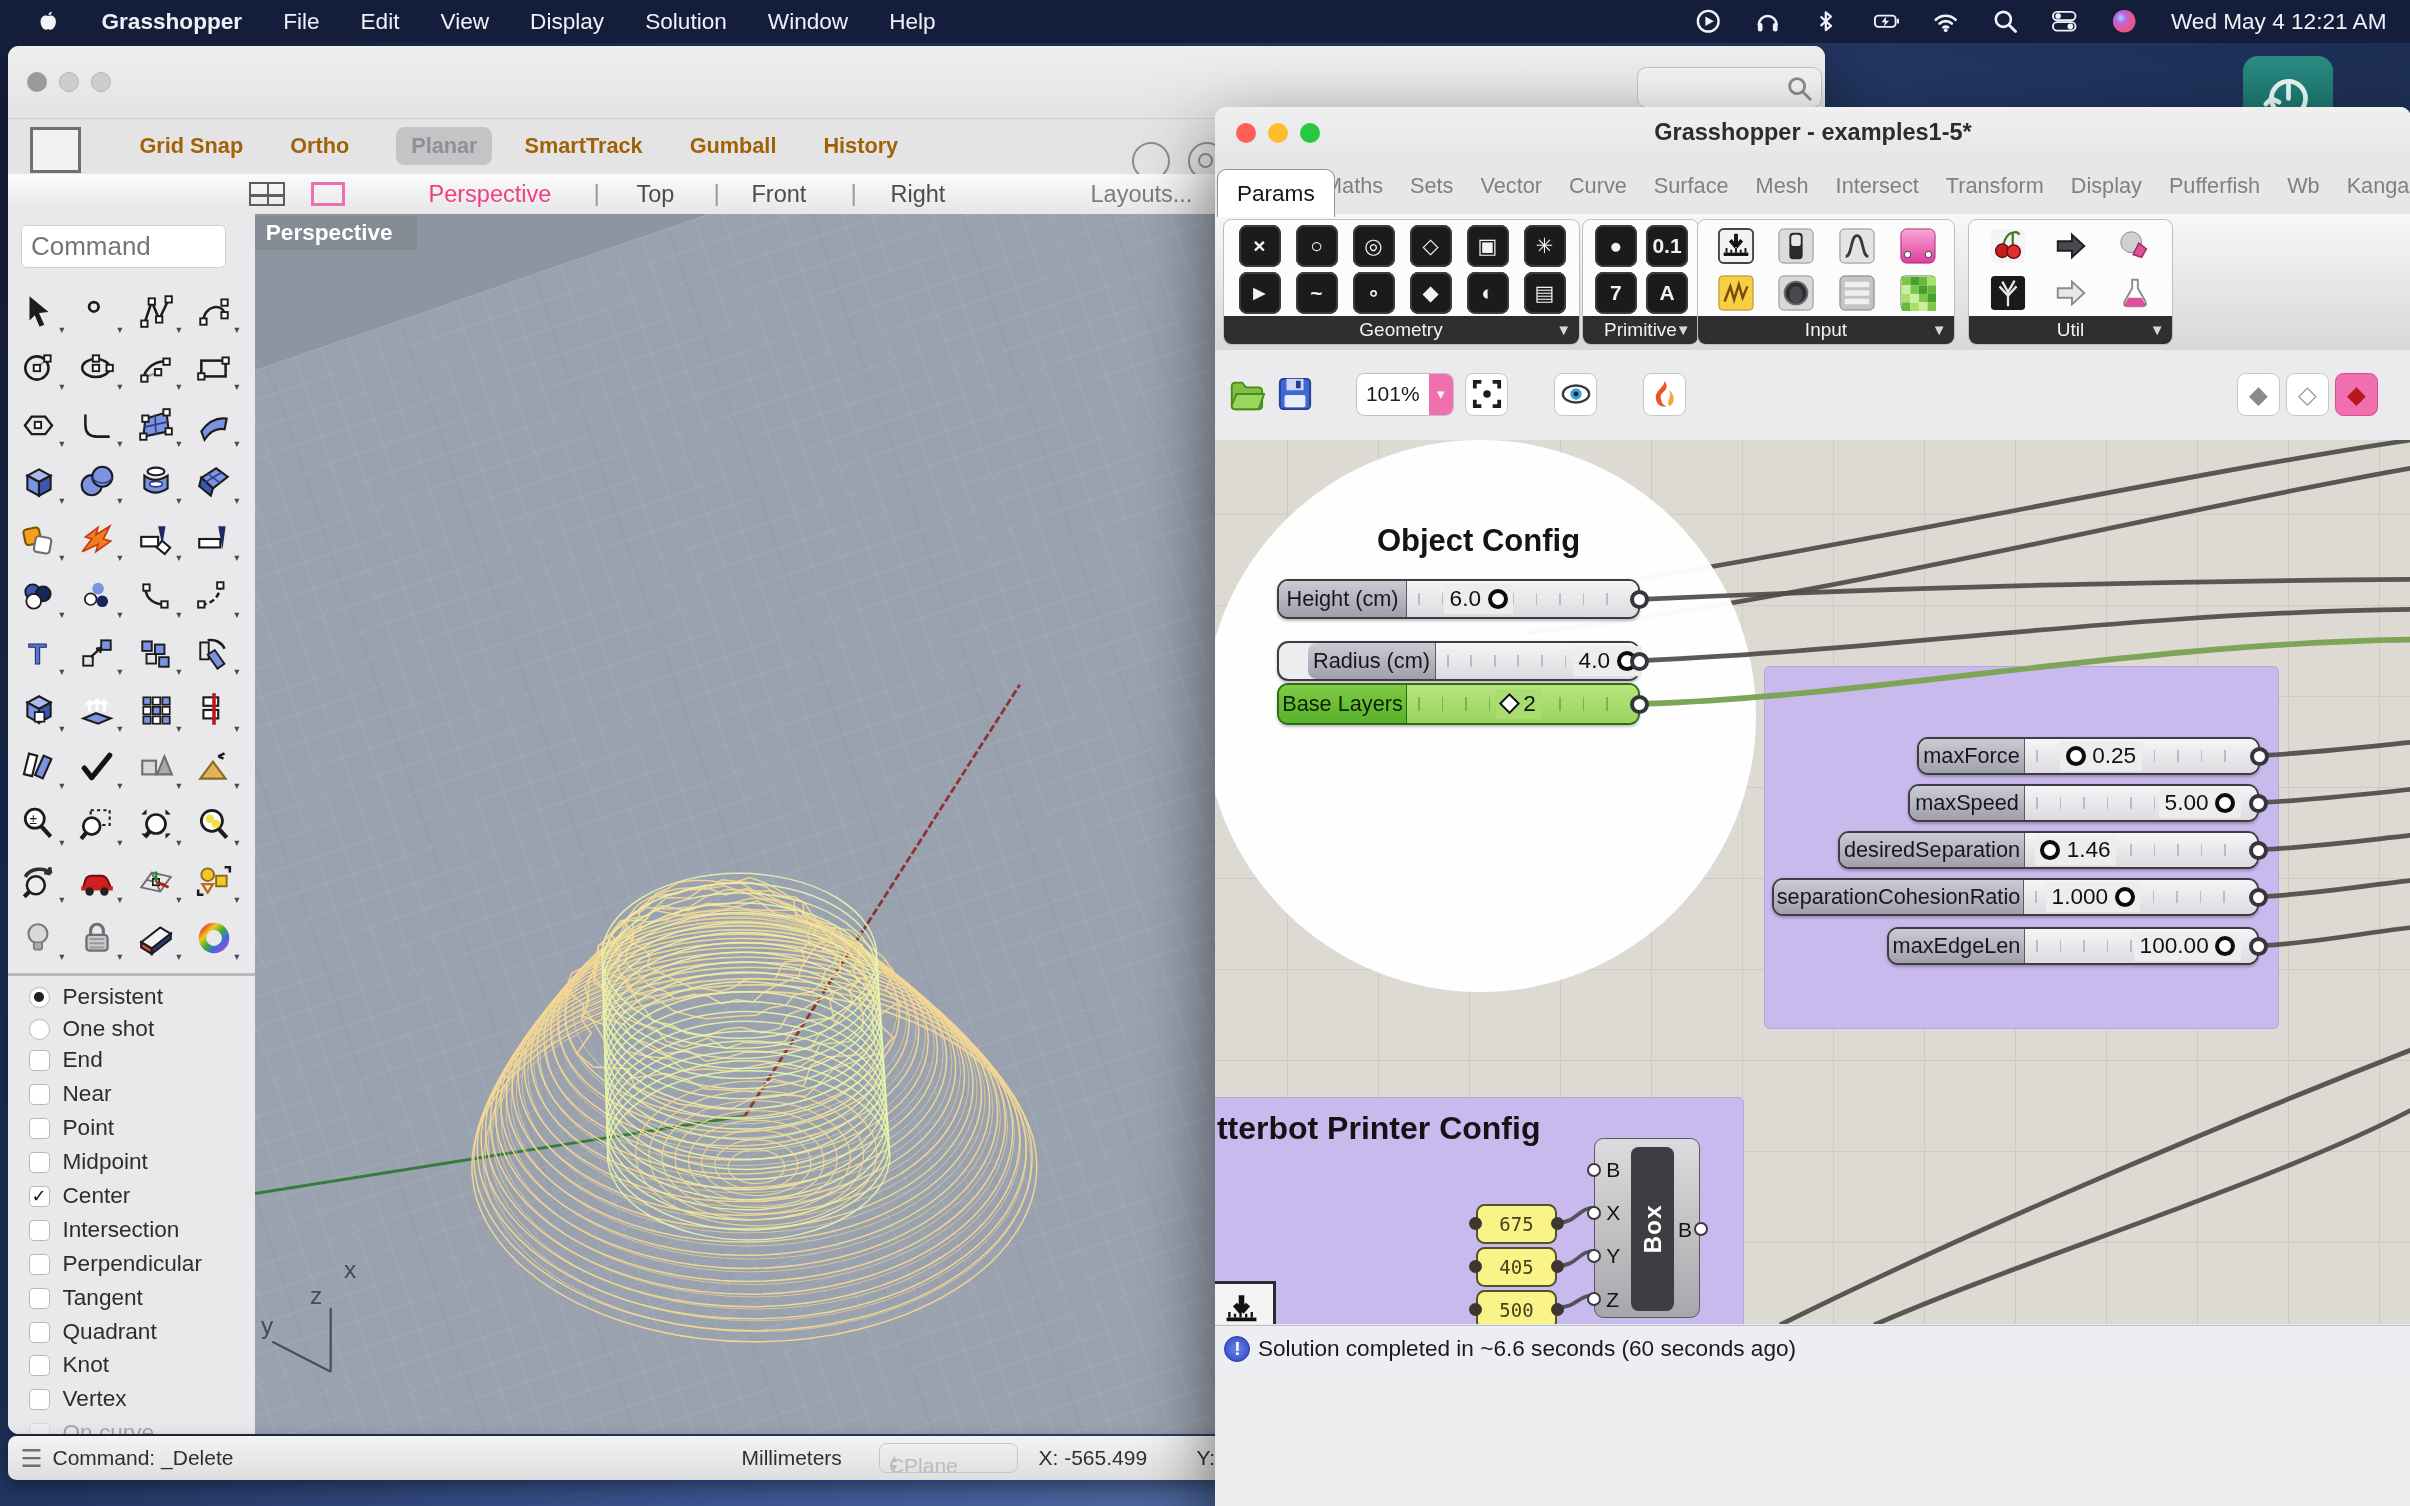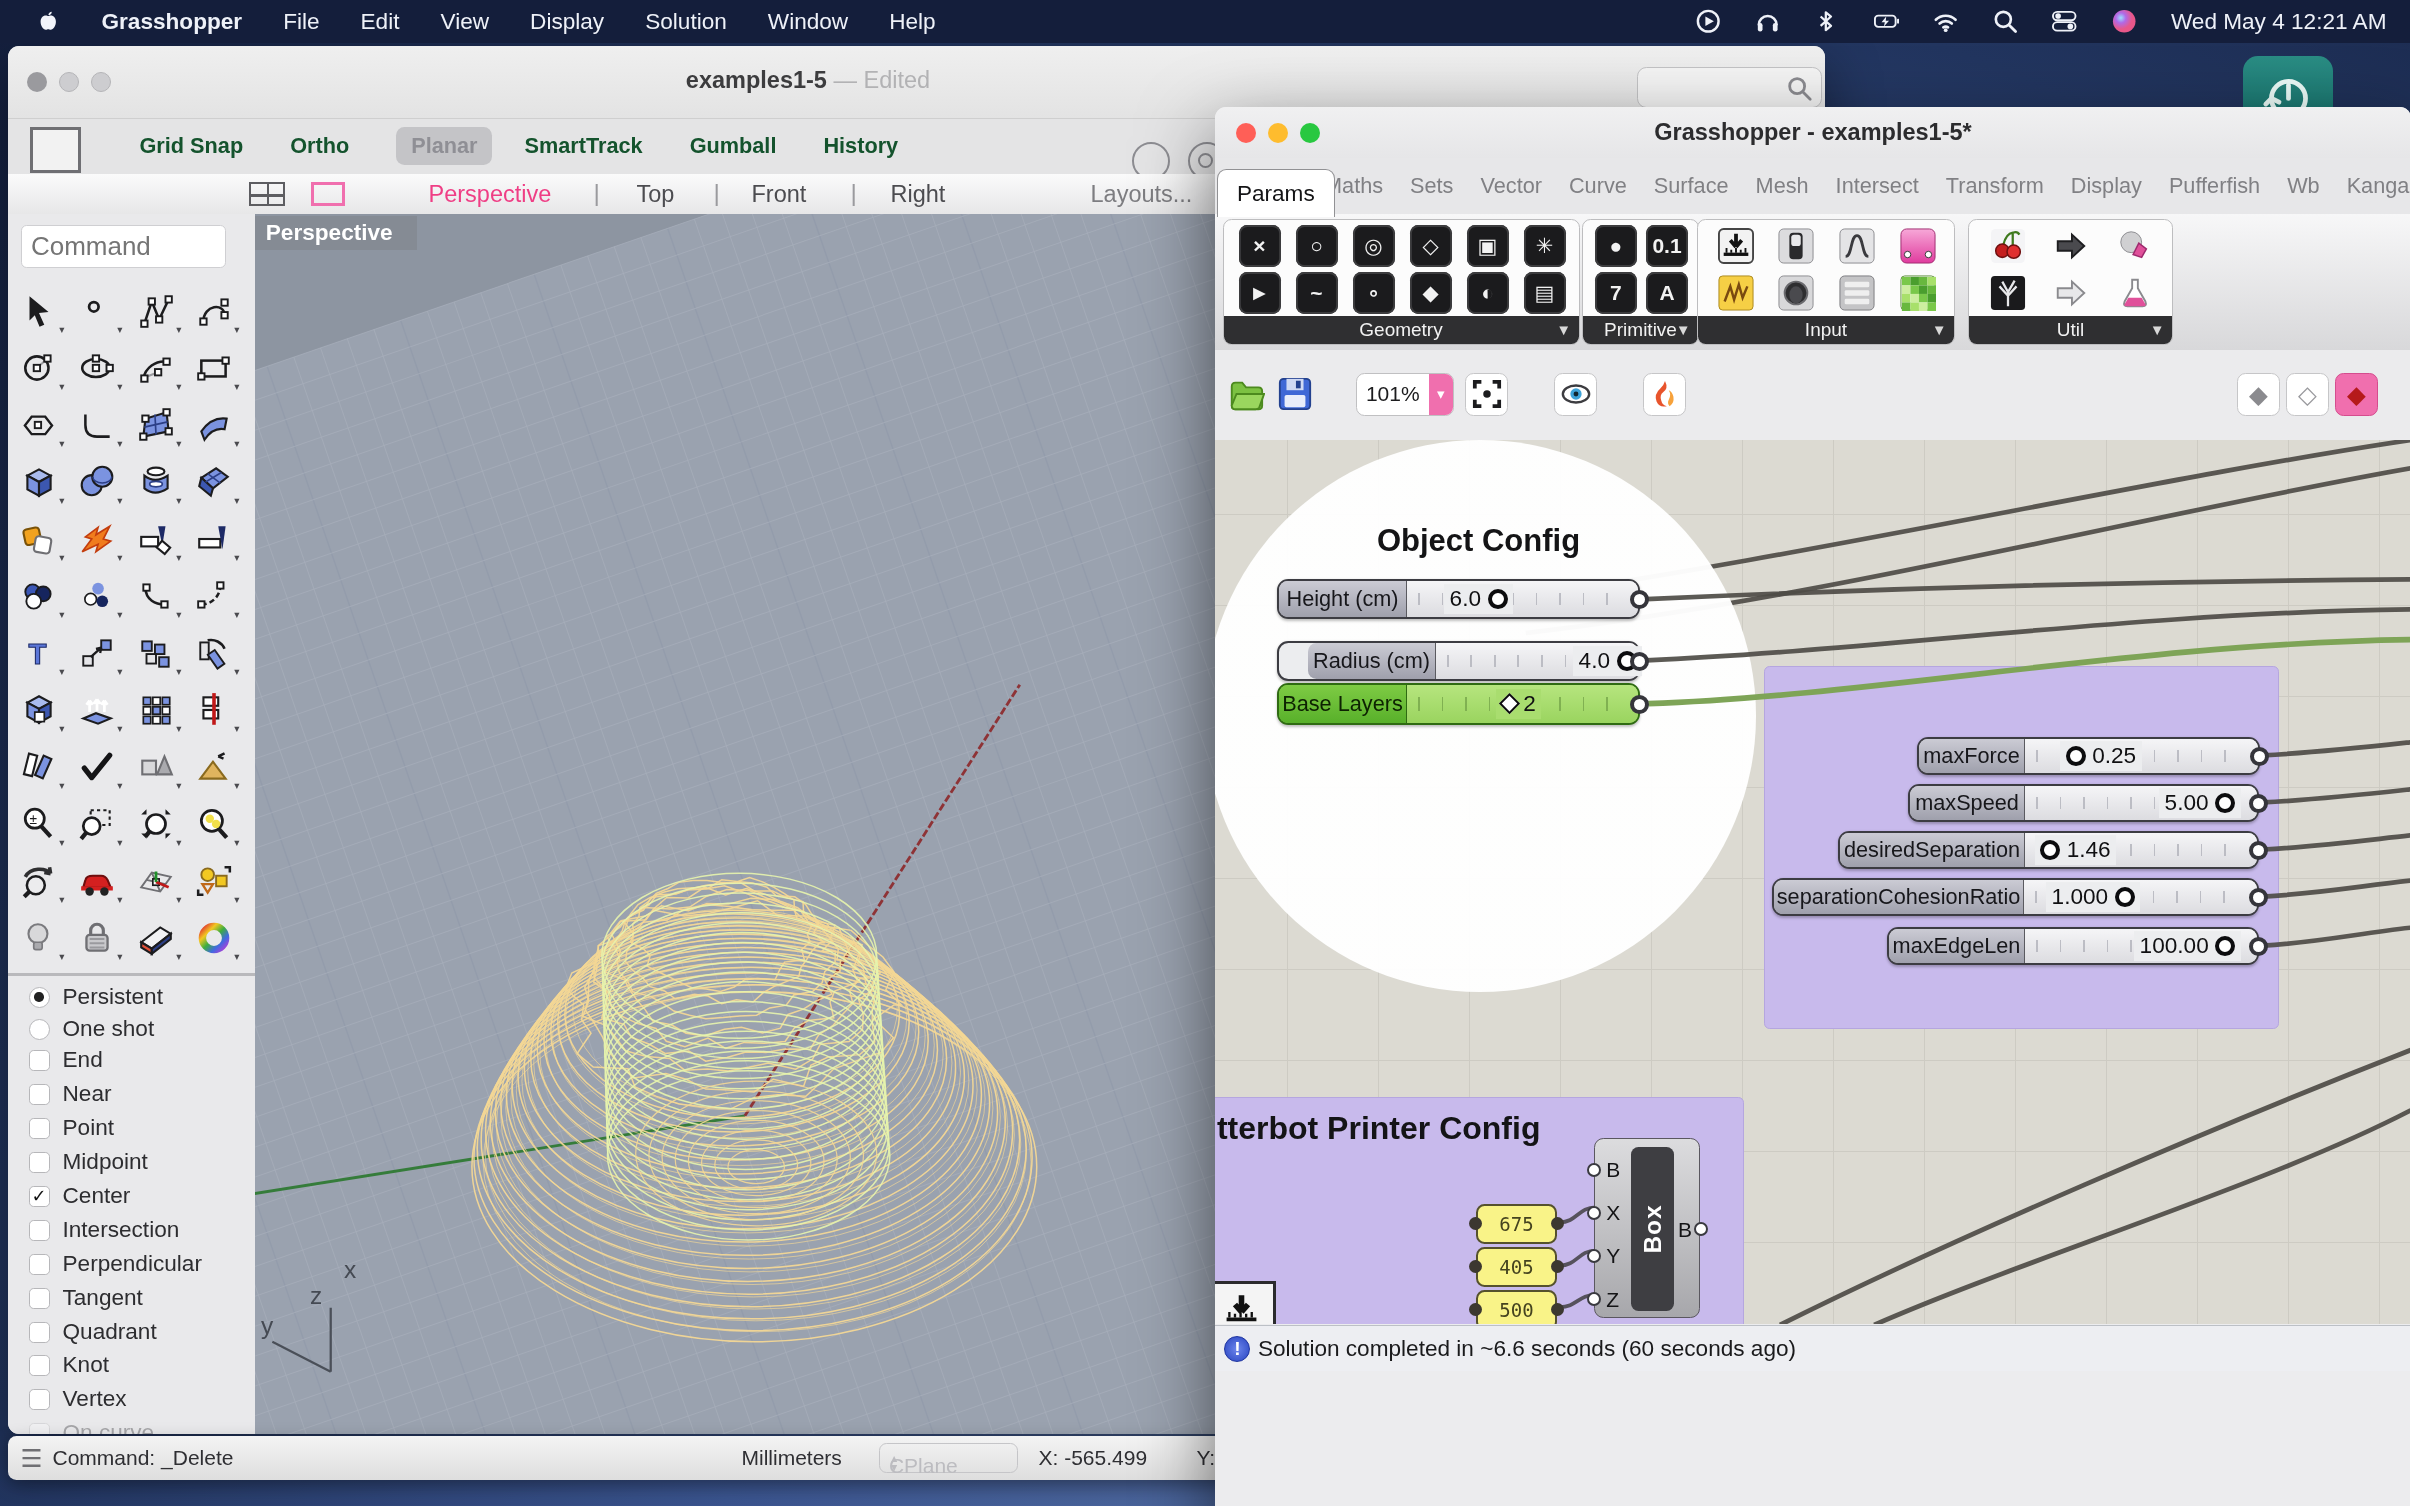--- a/index.html
+++ b/index.html
@@ -20,21 +20,21 @@
   #teal-icon{left:2243px;top:56px;width:90px;height:81px;background:linear-gradient(180deg,#2a8d84,#136b66);
     border-radius:15px;z-index:5;display:flex;align-items:center;justify-content:center;}
   
   #rhino-win{left:7.5px;top:46px;width:1817px;height:1388px;background:#e4e4e5;border-radius:11.3px;
     box-shadow:0 21px 56px rgba(0,0,0,.45);z-index:10;overflow:hidden;}
   #rh-titlebar{left:0;top:0;width:100%;height:72px;background:linear-gradient(#efefef,#e3e3e3);border-bottom:0.9px solid #cfcfcf;}
   .tl{position:absolute;top:26px;width:20px;height:20px;border-radius:50%;box-sizing:border-box;}
   #rh-title{position:absolute;top:21px;left:0;width:1601px;text-align:center;font-size:23.5px;color:#3c3c3e;font-weight:bold;}
   #rh-title .suffix{color:#b2b2b4;font-weight:normal;}
   #rh-toolbar{left:0;top:72px;width:100%;height:56px;display:flex;align-items:center;}
-  #rh-toolbar .titem{font-size:21.7px;font-weight:bold;color:#14532d;margin-right:47px;white-space:nowrap;}
+  #rh-toolbar .titem{font-size:21.7px;font-weight:bold;color:#a16207;margin-right:47px;white-space:nowrap;}
   #rh-toolbar .titem.active{background:#c4c4c7;color:#8f8f95;padding:5.6px 15px;border-radius:8.5px;margin-right:32px;}
   #rh-paneicon{left:22.6px;top:81px;width:45px;height:40px;border:3.8px solid #6f6f73;background:#f2f2f2;}
   #rh-search{left:1629px;top:21px;width:185px;height:41px;background:#f4f4f4;border:1.9px solid #c3c3c5;border-radius:9.4px;
      display:flex;align-items:center;justify-content:flex-end;padding-right:7.5px;box-sizing:border-box;}
   .ring{position:absolute;top:96px;width:38px;height:38px;border:2.8px solid #8d8d92;border-radius:50%;box-sizing:border-box;}
   
   #vp-tabs{left:0;top:128px;width:100%;height:40px;background:linear-gradient(#fbfbfb,#e7e7e8);
     border-bottom:0.9px solid #b9b9bb;}
   #vp-tabs .vlabel{position:absolute;top:6.6px;font-size:23.5px;color:#4c4c50;}
   #vp-tabs .vlabel.active{color:#ef3e85;}
@@ -241,24 +241,20 @@
         <line x1="28" y1="30" x2="28" y2="16" stroke="#eafaf7" stroke-width="5" stroke-linecap="round"></line>
         <path d="M10 30 l-6 6 M10 30 l8 4" stroke="#eafaf7" stroke-width="5" fill="none" stroke-linecap="round"></path>
       </svg>
   </div>
 
   <div id="rhino-win" class="abs">
     <div id="rh-titlebar" class="abs">
       <span class="tl" style="left:19px;background:#9a9a9e;"></span>
       <span class="tl" style="left:51px;background:#cdcdd0;border:0.9px solid #b5b5b8;"></span>
       <span class="tl" style="left:83px;background:#cdcdd0;border:0.9px solid #b5b5b8;"></span>
-      <div id="rh-title">
-        <span>examples1-5</span>
-        <span class="suffix">—  Edited</span>
-      </div>
       <div id="rh-search" class="abs">
         <svg width="28" height="28" viewBox="0 0 30 30">
             <circle cx="13" cy="13" r="8" fill="none" stroke="#8b8b90" stroke-width="3"></circle>
             <line x1="19" y1="19" x2="27" y2="27" stroke="#8b8b90" stroke-width="3" stroke-linecap="round"></line>
           </svg>
       </div>
     </div>
     <div id="rh-paneicon" class="abs"></div>
     <div id="rh-toolbar" class="abs" style="padding-left:132px;">
     <span class="titem">Grid Snap</span>

